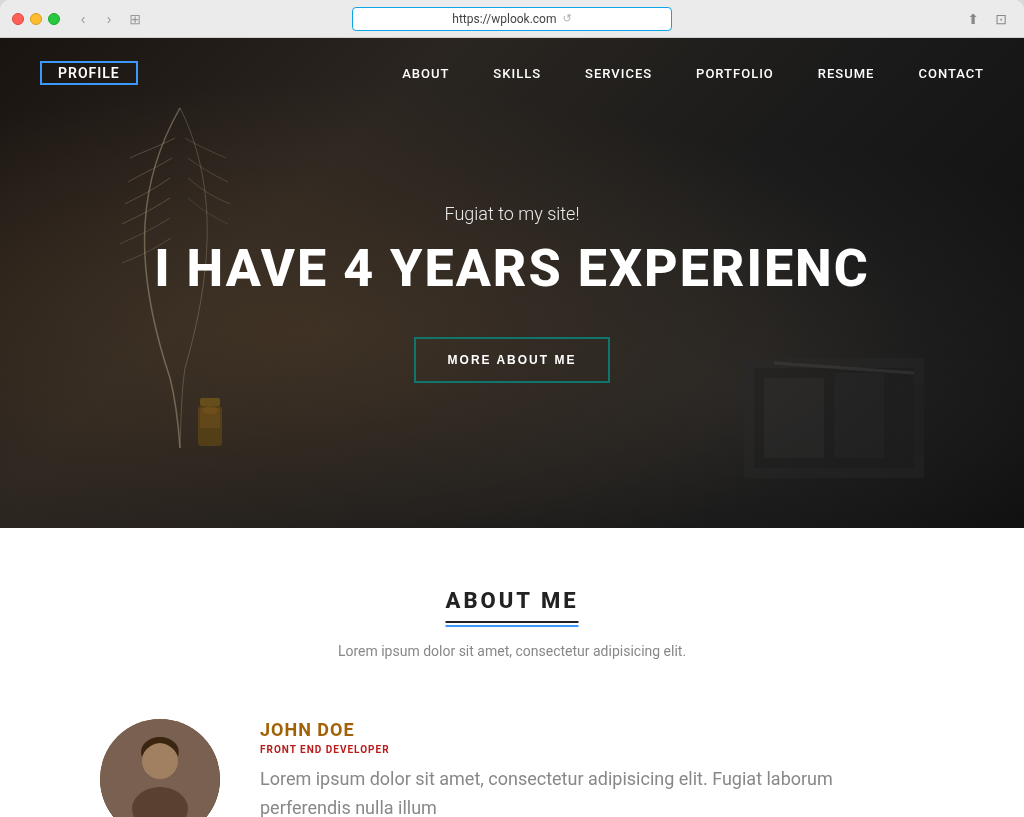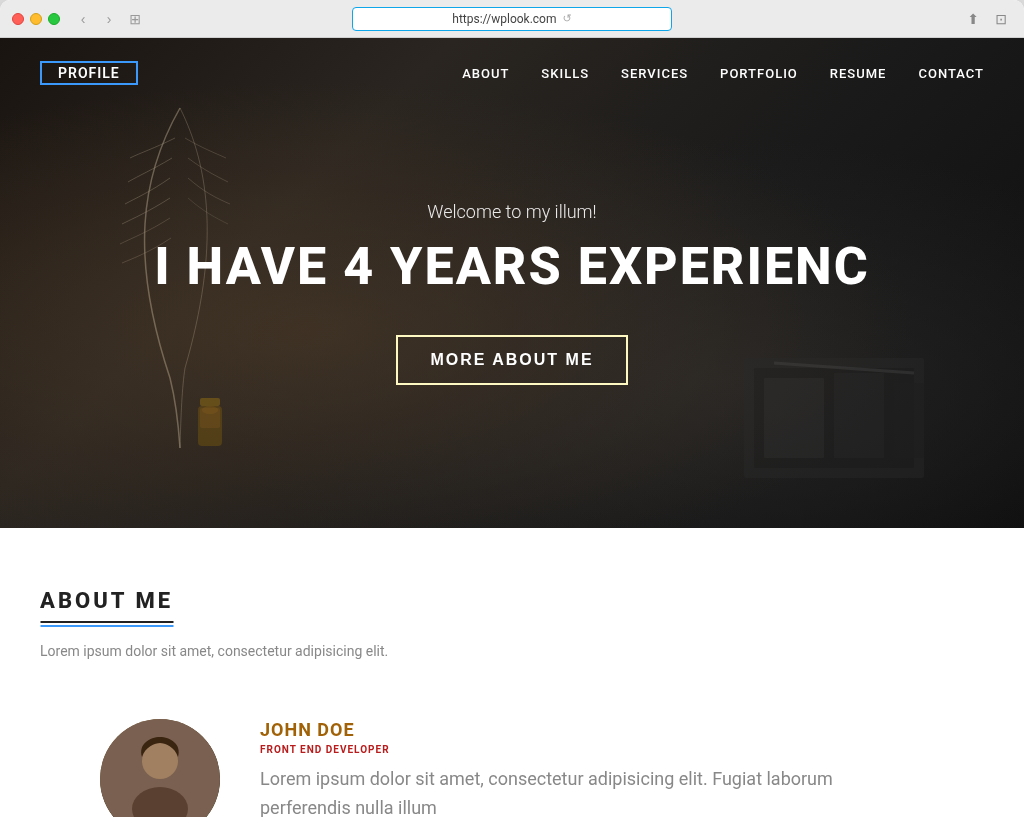--- a/index.html
+++ b/index.html
@@ -182,21 +182,21 @@
       color: #fff;
       font-size: 14px;
       font-weight: 600;
       letter-spacing: 1px;
       text-transform: uppercase;
     }
 
     .nav-links {
       margin-left: auto;
       display: flex;
-      gap: 32px;
+      gap: 44px;
     }
 
     .nav-link {
       color: #ffffff;
       font-size: 13px;
       font-weight: 500;
       letter-spacing: 1px;
       text-transform: uppercase;
       text-decoration: none;
       cursor: pointer;
@@ -221,39 +221,39 @@
       color: #fff;
       font-size: 52px;
       font-weight: 800;
       text-transform: uppercase;
       letter-spacing: 2px;
       margin-bottom: 40px;
       line-height: 1.1;
     }
 
     .hero-btn {
-      border: 2px solid #fef9c3;
+      border: 2px solid #0f766e;
       background: transparent;
       color: #fff;
       padding: 14px 32px;
-      font-size: 16px;
+      font-size: 12px;
       font-weight: 600;
       letter-spacing: 2px;
       text-transform: uppercase;
       cursor: pointer;
     }
 
     
     .about-section {
       padding: 60px 40px 30px;
       background: #fff;
     }
 
     .section-header {
-      text-align: left;
+      text-align: center;
       margin-bottom: 40px;
     }
 
     .section-title {
       font-size: 22px;
       font-weight: 800;
       text-transform: uppercase;
       letter-spacing: 3px;
       color: #222;
       position: relative;
@@ -415,21 +415,21 @@
           <a class="nav-link">ABOUT</a>
           <a class="nav-link">SKILLS</a>
           <a class="nav-link">SERVICES</a>
           <a class="nav-link">PORTFOLIO</a>
           <a class="nav-link">RESUME</a>
           <a class="nav-link">CONTACT</a>
         </div>
       </nav>
 
       <div class="hero-content">
-        <p class="hero-subtitle">Welcome to my illum!</p>
+        <p class="hero-subtitle">Fugiat to my site!</p>
         <h1 class="hero-title">I HAVE 4 YEARS EXPERIENC</h1>
         <button class="hero-btn">MORE ABOUT ME</button>
       </div>
     </div>
 
     <div class="about-section">
       <div class="section-header">
         <h2 class="section-title">ABOUT ME</h2>
         <p class="section-desc">Lorem ipsum dolor sit amet, consectetur adipisicing elit.</p>
       </div>

